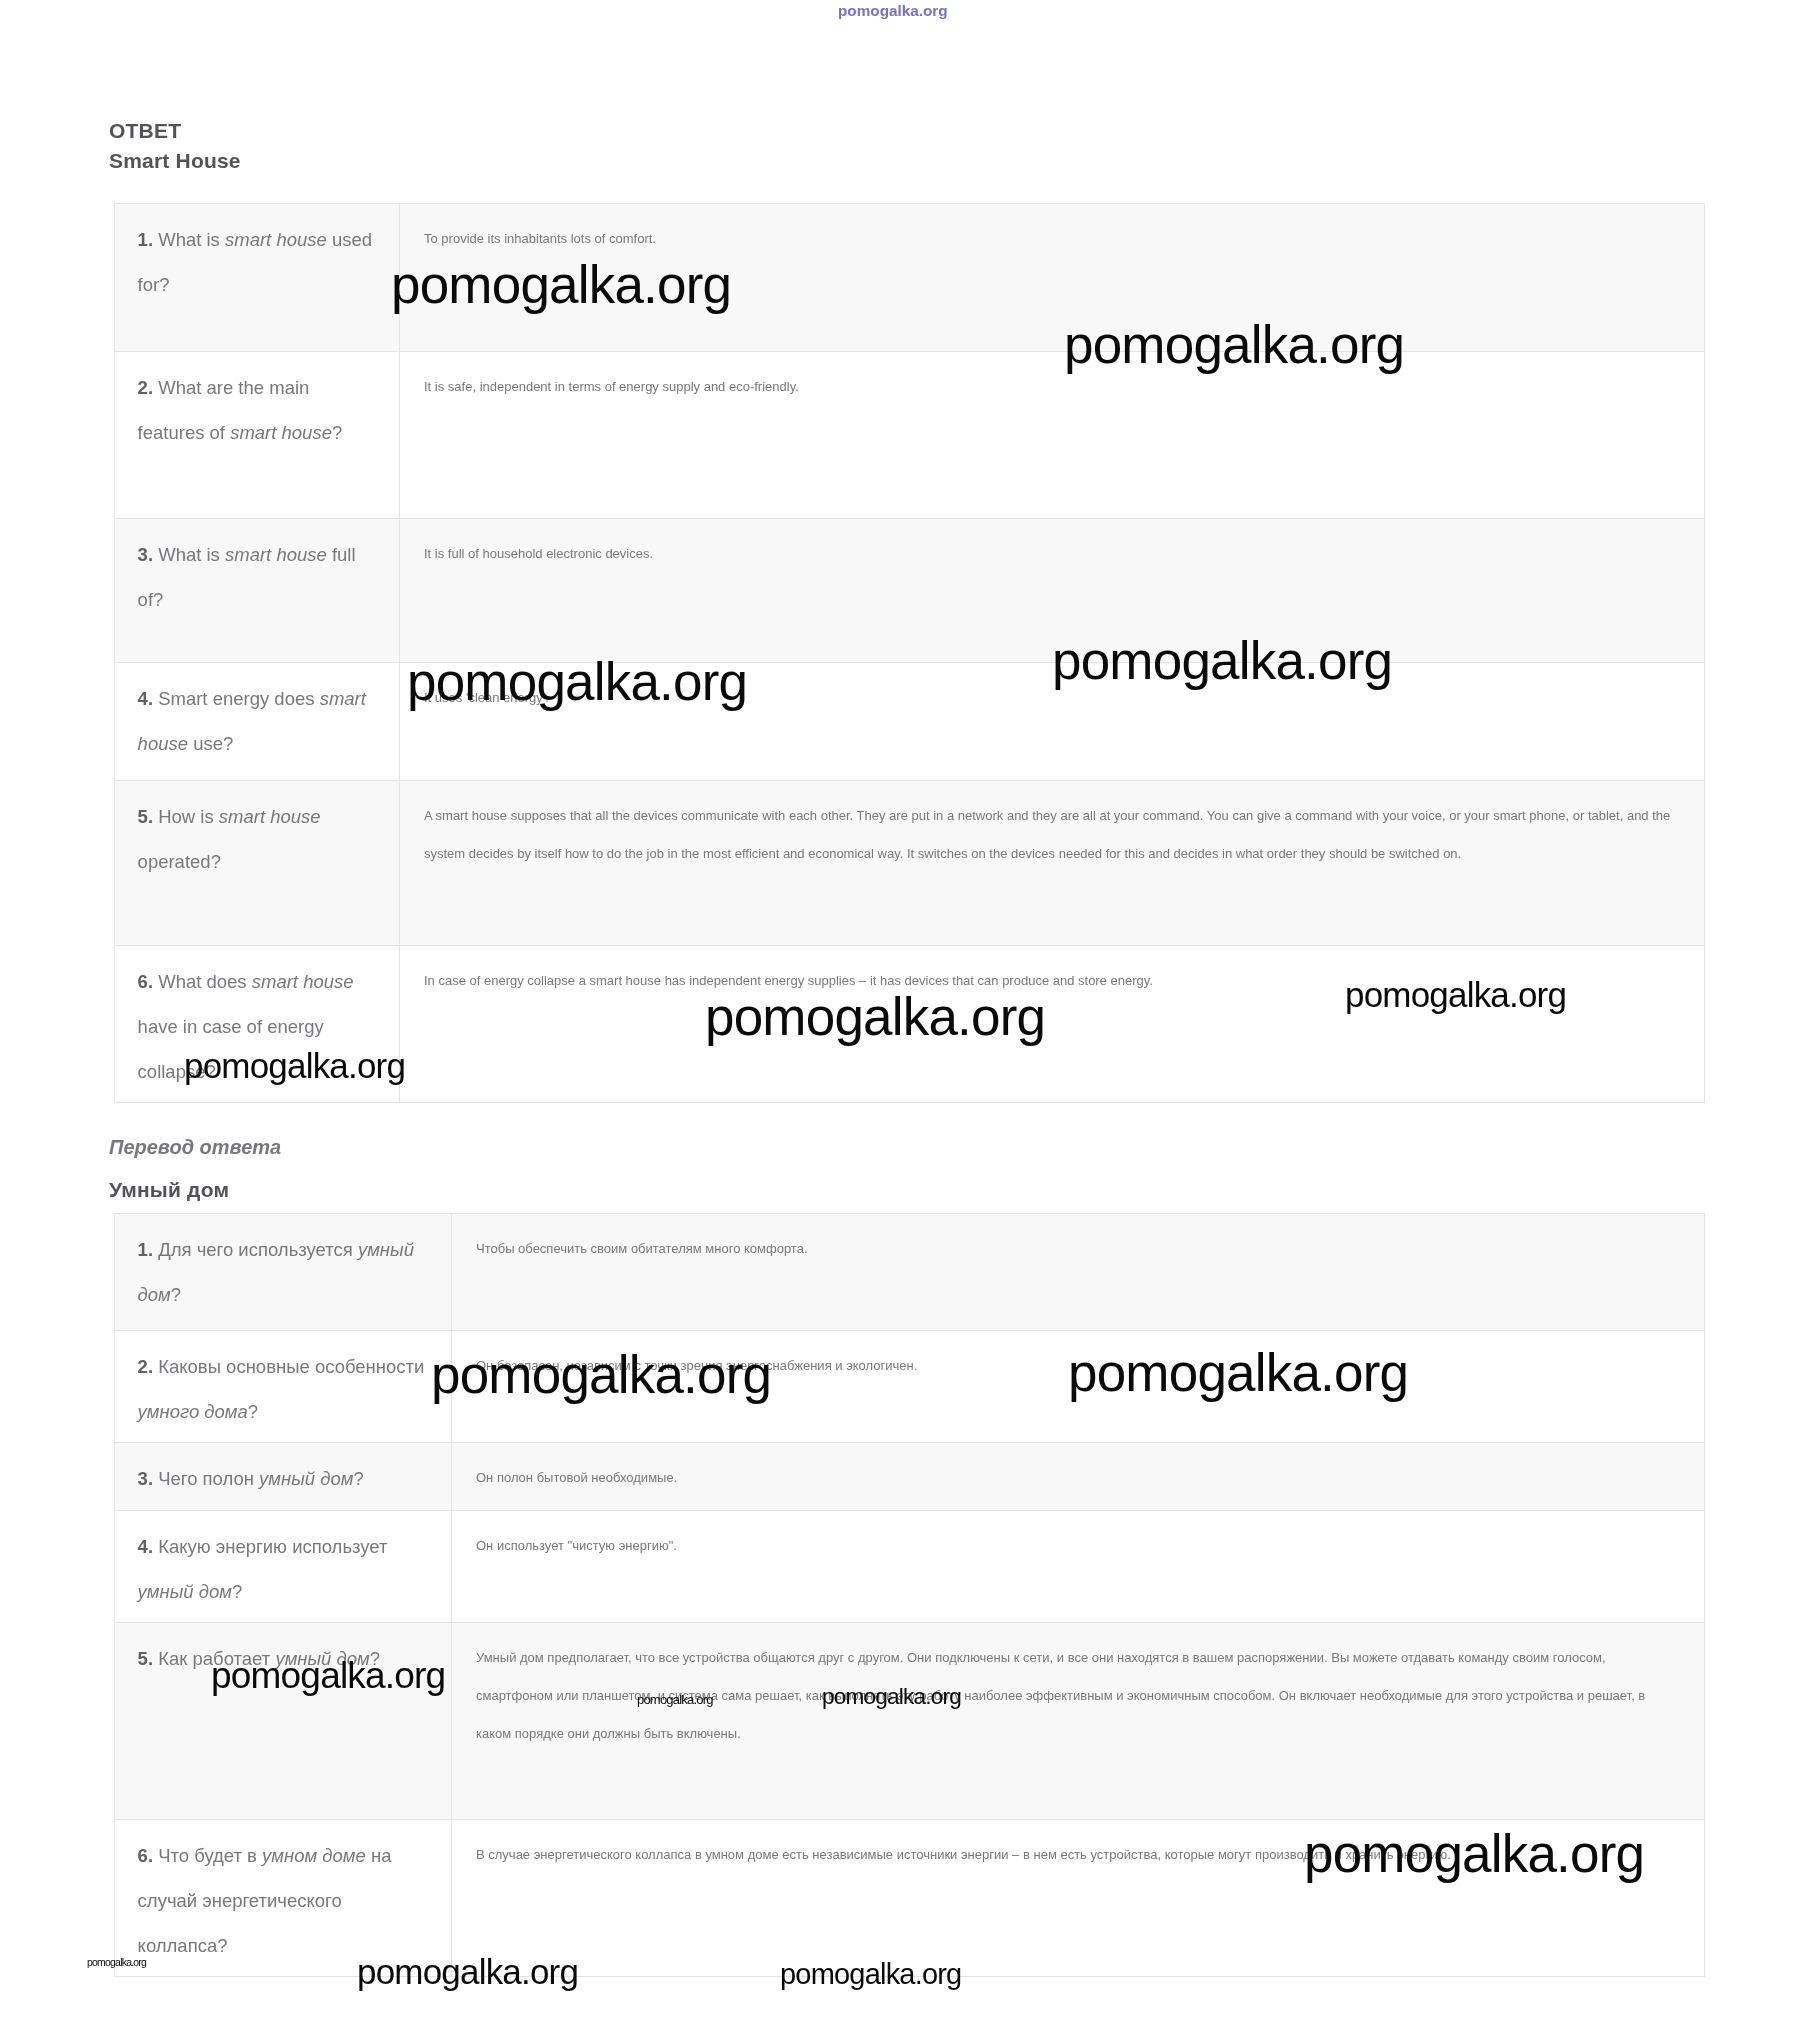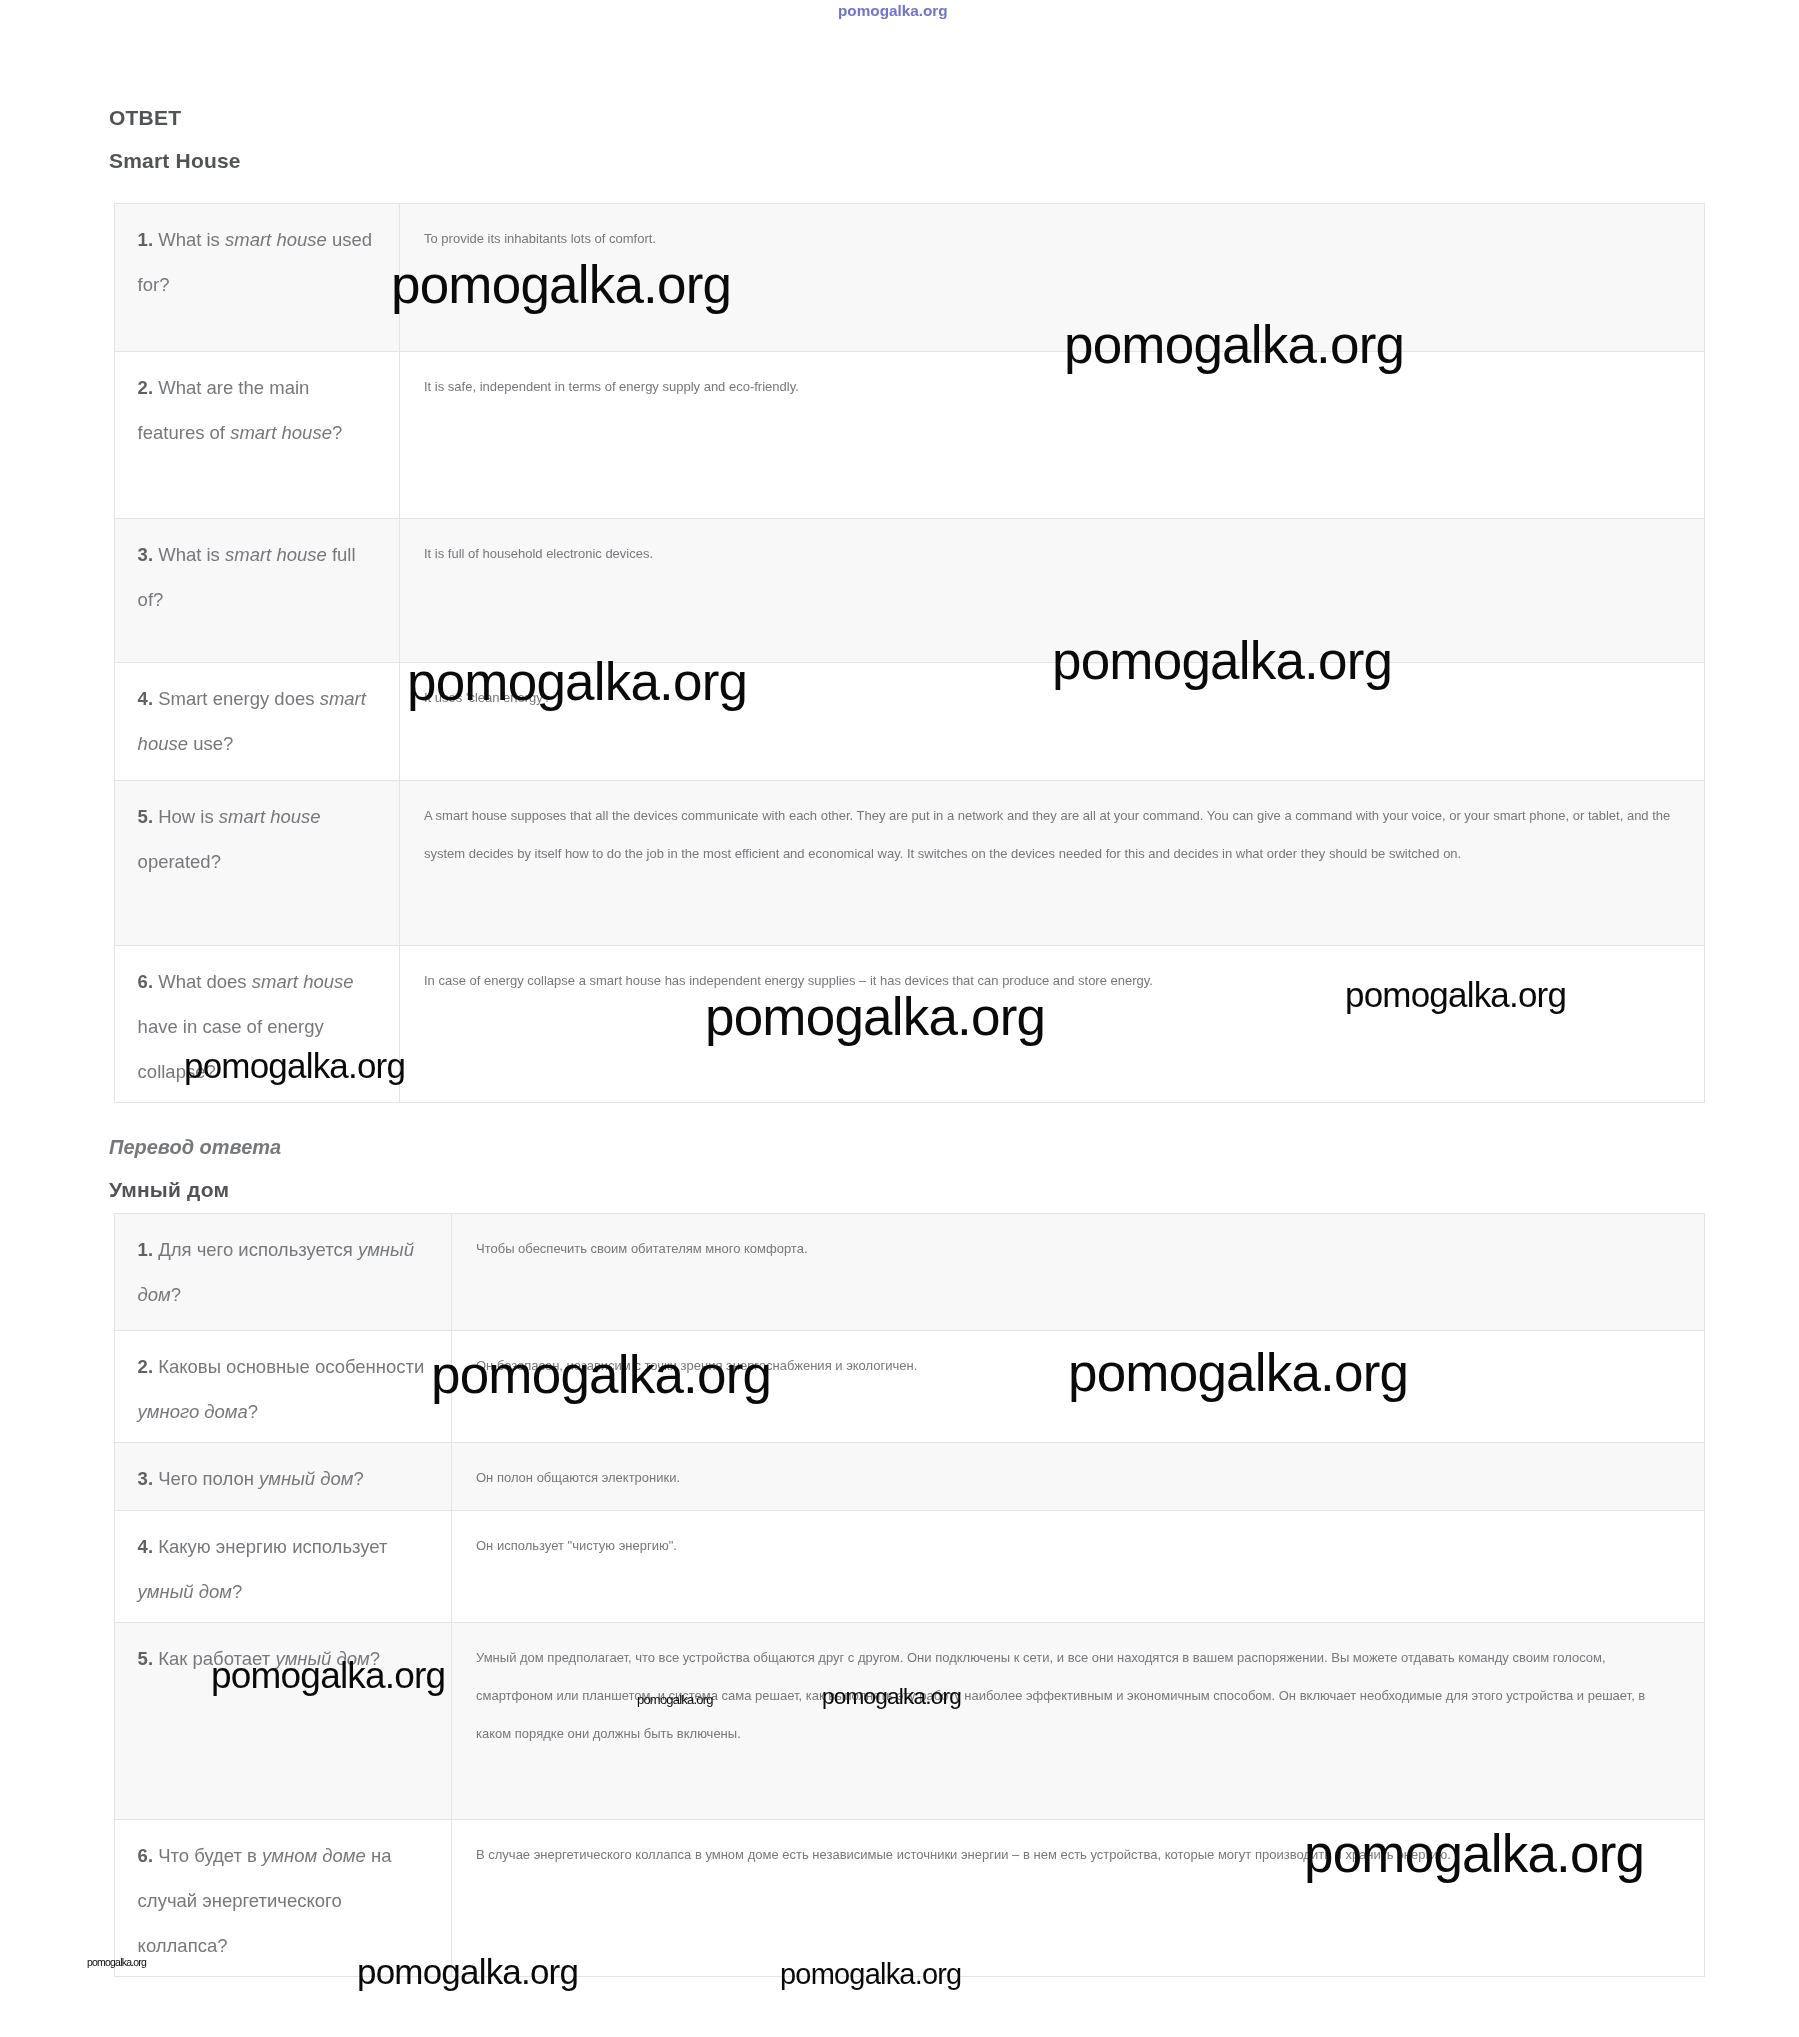--- a/index.html
+++ b/index.html
@@ -67,21 +67,21 @@
     font-weight: 700;
     letter-spacing: 0;
     opacity: 0.85;
   }
 </style>
 </head>
 <body>
 
 <div class="page">
 
-  <div class="h-bold" style="top:105px;">ОТВЕТ</div>
+  <div class="h-bold" style="top:118px;">ОТВЕТ</div>
   <div class="h-bold" style="top:148px;">Smart House</div>
 
   <table class="qa" style="top:203px;">
     <colgroup>
         <col style="width:285px">
         <col style="width:1305px">
       </colgroup>
     <tbody>
       <tr style="height:148px;">
         <td class="q"><span class="qnum">1.</span><span> What is </span><em>smart house</em><span> used for?</span></td>
@@ -122,21 +122,21 @@
       <tr style="height:117px;">
         <td class="q"><span class="qnum">1.</span><span> Для чего используется </span><em>умный дом</em><span>?</span></td>
         <td class="a">Чтобы обеспечить своим обитателям много комфорта.</td>
       </tr>
       <tr style="height:106px;">
         <td class="q"><span class="qnum">2.</span><span> Каковы основные особенности </span><em>умного дома</em><span>?</span></td>
         <td class="a">Он безопасен, независим с точки зрения энергоснабжения и экологичен.</td>
       </tr>
       <tr style="height:68px;">
         <td class="q"><span class="qnum">3.</span><span> Чего полон </span><em>умный дом</em><span>?</span></td>
-        <td class="a">Он полон общаются электроники.</td>
+        <td class="a">Он полон бытовой необходимые.</td>
       </tr>
       <tr style="height:110px;">
         <td class="q"><span class="qnum">4.</span><span> Какую энергию использует </span><em>умный дом</em><span>?</span></td>
         <td class="a">Он использует "чистую энергию".</td>
       </tr>
       <tr style="height:197px;">
         <td class="q"><span class="qnum">5.</span><span> Как работает </span><em>умный дом</em><span>?</span></td>
         <td class="a">Умный дом предполагает, что все устройства общаются друг с другом. Они подключены к сети, и все они находятся в вашем распоряжении. Вы можете отдавать команду своим голосом, смартфоном или планшетом, и система сама решает, как выполнять эту работу наиболее эффективным и экономичным способом. Он включает необходимые для этого устройства и решает, в каком порядке они должны быть включены.</td>
       </tr>
       <tr style="height:153px;">

